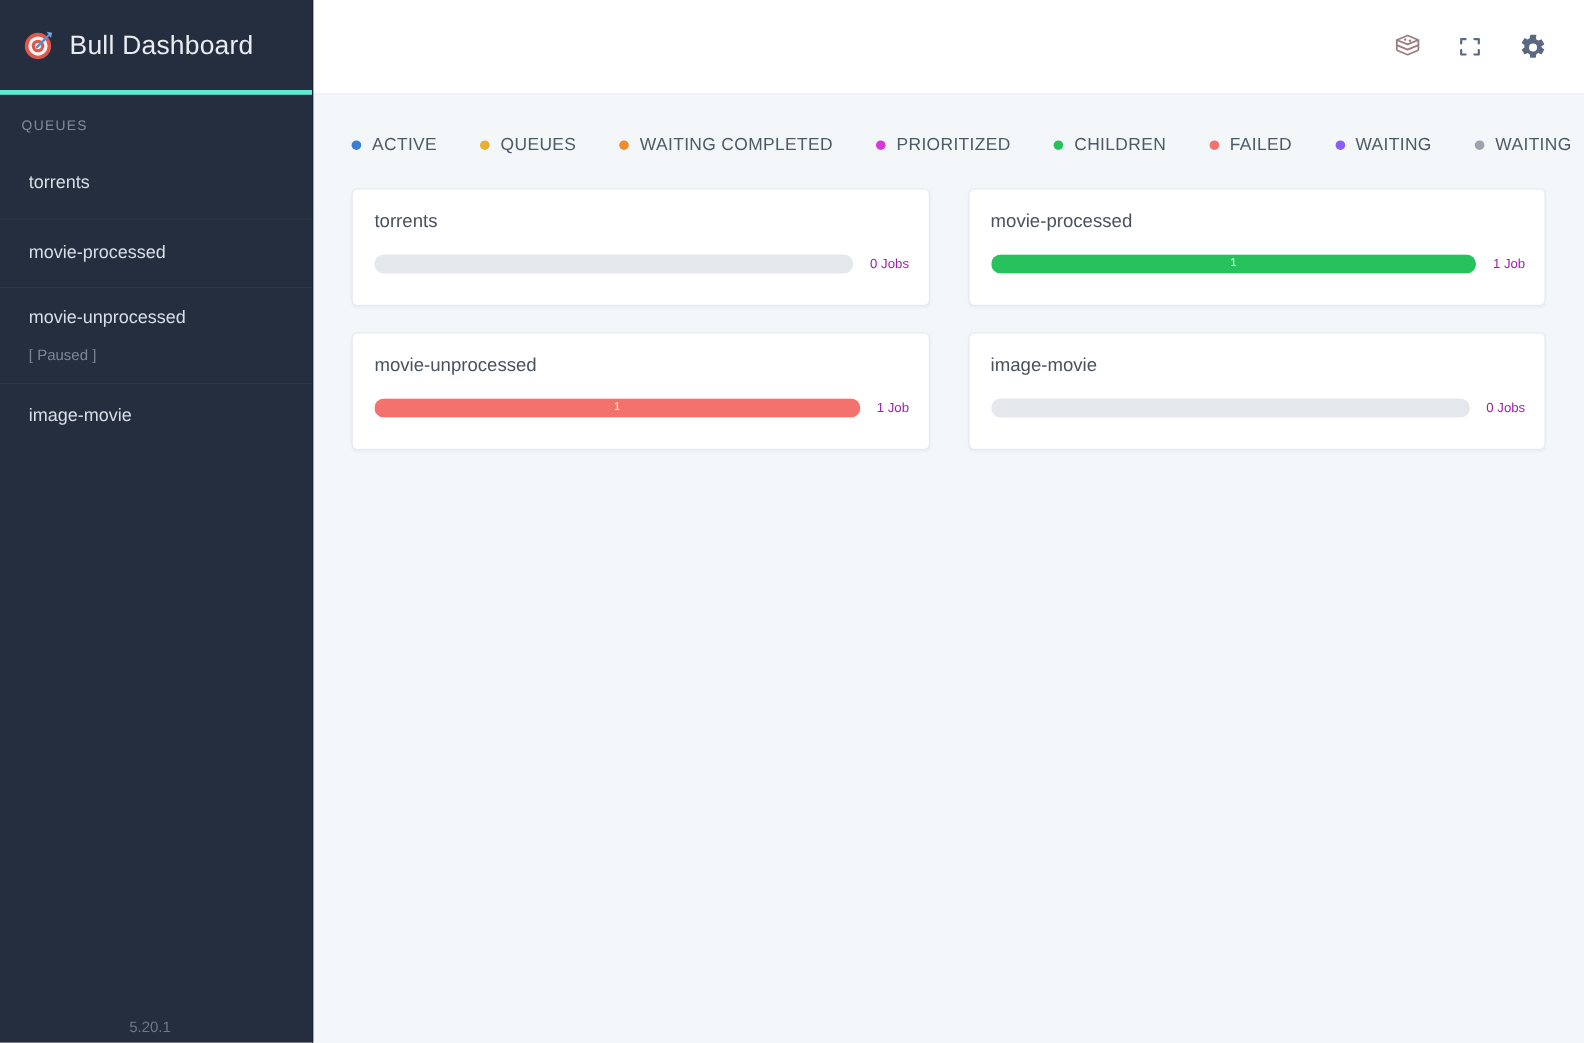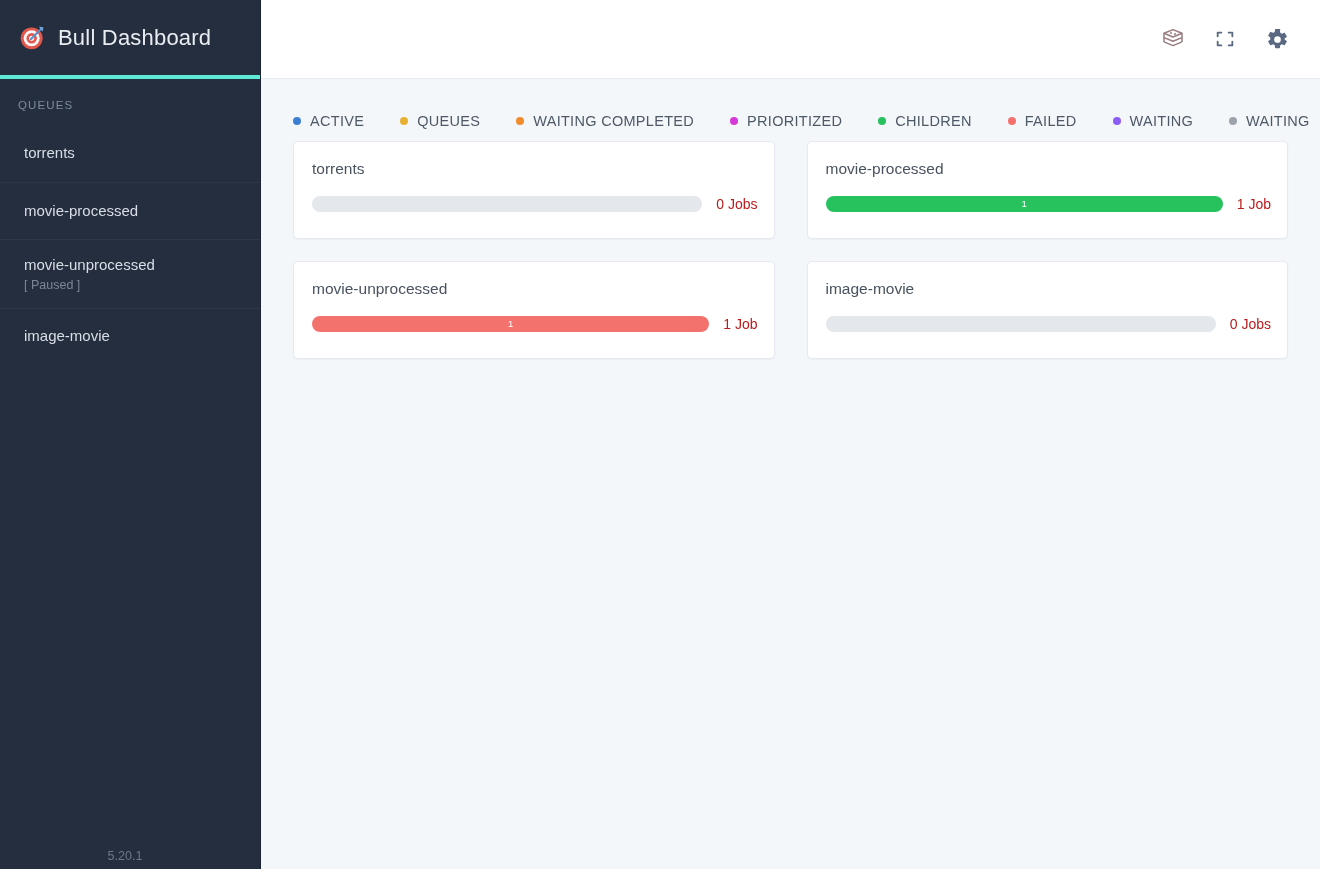--- a/index.html
+++ b/index.html
@@ -53,21 +53,21 @@
   }
   .queue-item:first-child { border-top: none; }
   .queue-name {
     color: #d8dee7;
     font-size: 15px;
     line-height: 1.25;
   }
   .queue-state {
     color: #7c8698;
     font-size: 12.5px;
-    margin-top: 3px;
+    margin-top: 14px;
   }
   #sidebar-version {
     position: absolute;
     left: 0; right: 10px; bottom: 6px;
     text-align: center;
     color: #6d7787;
     font-size: 12.5px;
   }
 
   
@@ -93,21 +93,21 @@
   #content {
     flex: 1 1 auto;
     padding: 34px 32px 0 32px;
     overflow: hidden;
   }
 
   
   #legend {
     display: flex; align-items: center;
     gap: 36px;
-    margin-bottom: 12px;
+    margin-bottom: 28px;
     flex-wrap: nowrap;
   }
   .legend-item {
     display: flex; align-items: center; gap: 9px;
     cursor: pointer;
   }
   .legend-dot {
     width: 8px; height: 8px; border-radius: 50%;
     flex: 0 0 8px;
   }
@@ -151,22 +151,22 @@
     overflow: hidden;
   }
   .progress-seg {
     height: 100%;
     display: flex; align-items: center; justify-content: center;
     color: #ffffff;
     font-size: 9.5px;
     line-height: 1;
   }
   .jobs-count {
-    color: #b91c1c;
-    font-size: 14px;
+    color: #a21caf;
+    font-size: 11px;
     white-space: nowrap;
     flex: 0 0 auto;
   }
 </style>
 </head>
 <body>
 
 <aside id="sidebar">
 
   <div id="sidebar-brand">

